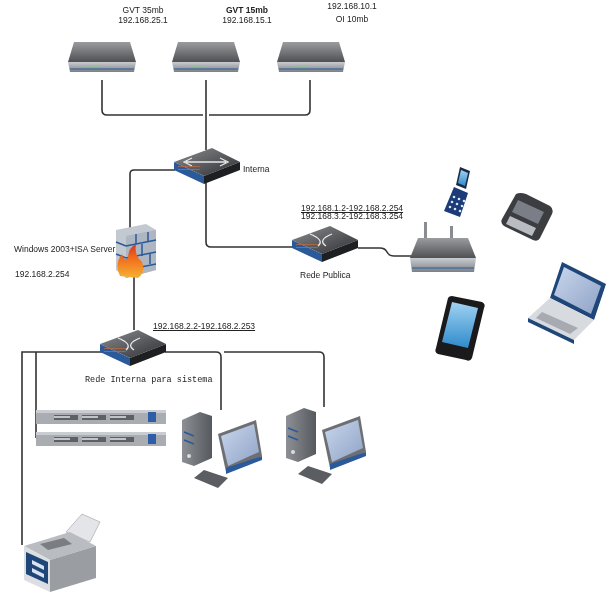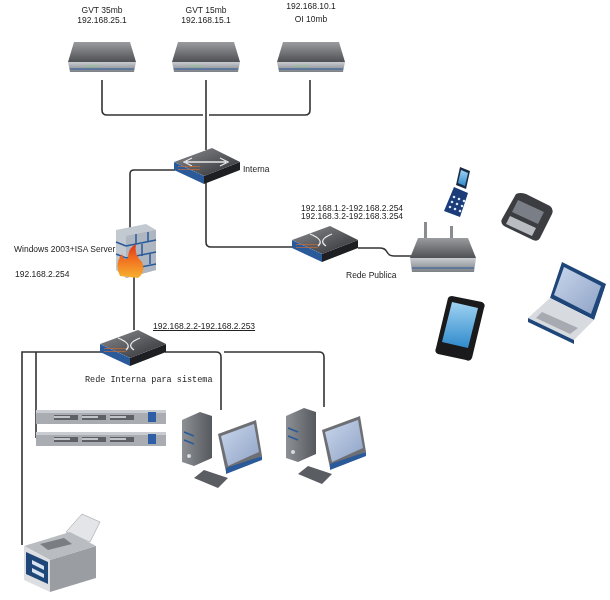--- a/index.html
+++ b/index.html
@@ -1,20 +1,20 @@
 <!DOCTYPE html>
 <html><head>
 <meta charset="utf-8">
 <style>
   html, body { margin:0; padding:0; background:#ffffff; }
   body { width:610px; height:600px; position:relative; overflow:hidden;
          font-family:"Liberation Sans", sans-serif; }
   #diagram { position:absolute; left:0; top:0; }
   .lbl { position:absolute; font-size:8.5px; color:#222; white-space:nowrap; line-height:11px; }
-  .lbl.c { text-align:right; transform:translateX(-50%); }
+  .lbl.c { text-align:right; transform:translateX(-50%);margin-left:41px; }
 </style>
 </head>
 <body>
 
 <svg id="diagram" width="610" height="600" viewBox="0 0 610 600">
   <defs>
     <linearGradient id="modemTop" x1="0" y1="0" x2="0" y2="1">
       <stop offset="0" stop-color="#9a9c9f"></stop>
         <stop offset="1" stop-color="#4e5053"></stop>
     </linearGradient>
@@ -238,28 +238,28 @@
     <path d="M20,32 L44,26 L52,32 L28,38 Z" fill="#7a7d82"></path>
     <path d="M4,34 L30,48 L30,80 L4,68 Z" fill="#dcdee1"></path>
     <path d="M30,48 L76,34 L76,66 L30,80 Z" fill="#9a9da2"></path>
     <path d="M6,40 L28,50 L28,72 L6,62 Z" fill="#1f4678"></path>
     <path d="M12,48 L24,54 L24,58 L12,52 Z M12,56 L24,62 L24,66 L12,60 Z" fill="#d8e2f0"></path>
   </g>
 </svg>
 
 <div class="lbl c" style="left:102px;top:5px;">GVT 35mb</div>
 <div class="lbl c" style="left:102px;top:15px;">192.168.25.1</div>
-<div class="lbl c" style="left:206px;top:5px;">GVT 15mb</div>
+<div class="lbl c" style="left:206px;top:5px;font-weight:bold;">GVT 15mb</div>
 <div class="lbl c" style="left:206px;top:15px;">192.168.15.1</div>
 <div class="lbl c" style="left:311px;top:14px;">OI 10mb</div>
 <div class="lbl c" style="left:311px;top:1px;">192.168.10.1</div>
 
 <div class="lbl" style="left:243px;top:164px;">Interna</div>
 
 <div class="lbl" style="left:14px;top:244px;">Windows 2003+ISA Server</div>
 <div class="lbl" style="left:15px;top:257px;margin-top:12px;">192.168.2.254</div>
 
-<div class="lbl" style="left:301px;top:203px;">192.168.1.2-192.168.2.254</div>
+<div class="lbl" style="left:301px;top:203px;text-decoration:underline;">192.168.1.2-192.168.2.254</div>
 <div class="lbl" style="left:301px;top:211px;">192.168.3.2-192.168.3.254</div>
-<div class="lbl" style="left:300px;top:270px;margin-left:46px;">Rede Publica</div>
+<div class="lbl" style="left:300px;top:270px;">Rede Publica</div>
 
 <div class="lbl" style="left:153px;top:321px;text-decoration:underline;">192.168.2.2-192.168.2.253</div>
 <div class="lbl" style="left:85px;top:375px;font-family:Liberation Mono, monospace;">Rede Interna para sistema</div>
 
 </body></html>

